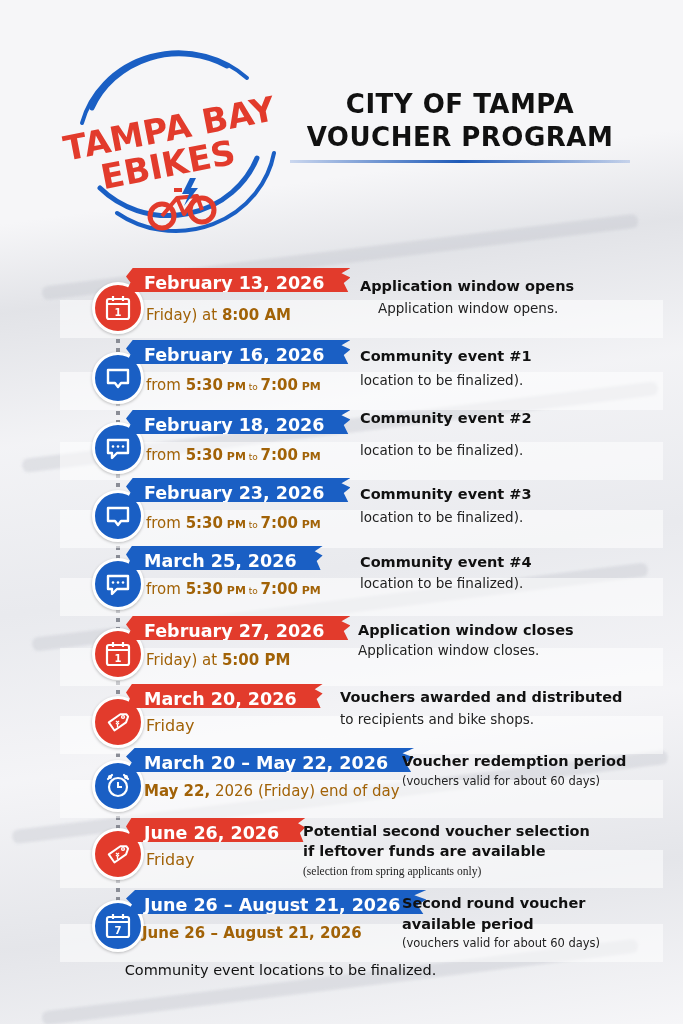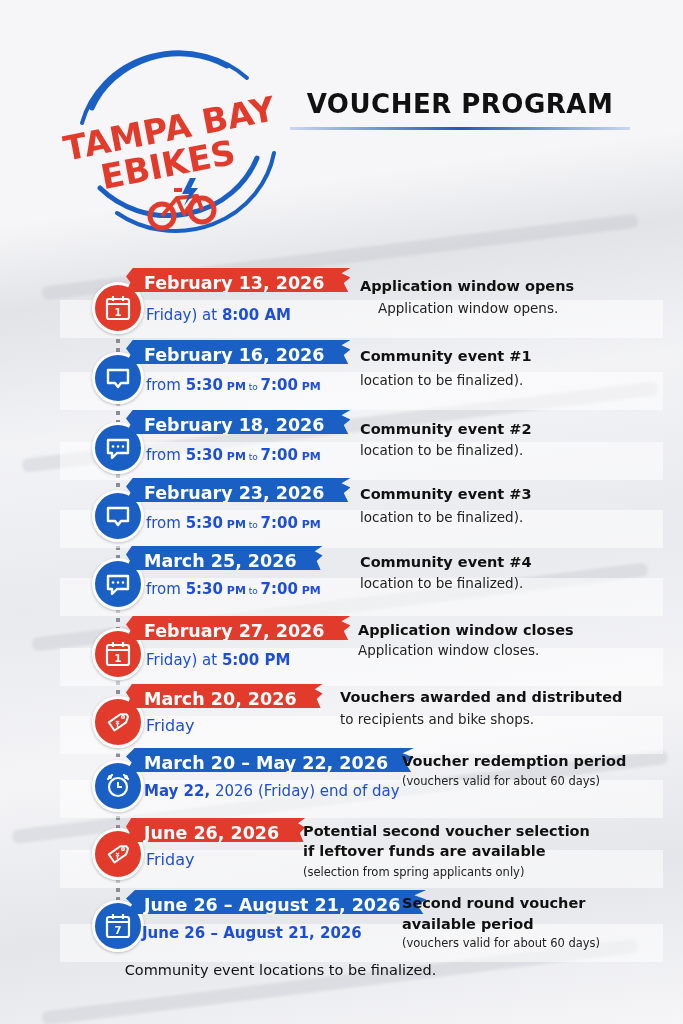--- a/index.html
+++ b/index.html
@@ -57,21 +57,21 @@
   .red { background: #e23b2c; }
   .blue { background: #1a5fc4; }
 
   .date-banner {
     position: absolute; left: 126px; height: 24px;
     color: #fff; font-weight: 700; font-size: 17.5px; line-height: 30px;
     padding-left: 18px; padding-right: 26px; white-space: nowrap;
     clip-path: polygon(3% 0, 100% 0, 96% 22%, 100% 40%, 97% 62%, 99% 100%, 0 100%, 2% 60%, 0 35%);
   }
   .date-sub {
-    position: absolute; left: 146px; font-size: 15px; color: #1d4ed8; white-space: nowrap;
+    position: absolute; left: 146px; font-size: 15px; color: #a16207; white-space: nowrap;
   }
   .date-sub b { font-weight: 700; }
   .date-sub small { font-size: 11px; font-weight: 700; }
 
   .desc-title { position: absolute; font-weight: 700; font-size: 14.5px; color: #111; white-space: nowrap; line-height: 20px; }
   .desc-body { position: absolute; font-size: 13.5px; color: #222; white-space: nowrap; line-height: 18px; }
   .desc-small { position: absolute; font-size: 11.5px; color: #222; white-space: nowrap; }
 
   .footer-note {
     position: absolute; left: 0; width: 561px; top: 962px; text-align: center;
@@ -103,20 +103,21 @@
     <g>
       <circle cx="110" cy="178" r="12" fill="none" stroke="#e23b2c" stroke-width="5"></circle>
       <circle cx="150" cy="172" r="12" fill="none" stroke="#e23b2c" stroke-width="5"></circle>
       <path d="M110 178 L125 160 L145 158 L150 172 M125 160 L132 176 L145 158 M122 152 L130 152" fill="none" stroke="#e23b2c" stroke-width="4" stroke-linejoin="round"></path>
       <path d="M138 140 L130 156 L137 156 L132 168 L146 150 L139 150 L144 140 Z" fill="#1a5fc4"></path>
     </g>
   </svg>
 </div>
 
 <div class="title-block">
+  <div class="title-line">CITY OF TAMPA</div>
   <div class="title-line">VOUCHER PROGRAM</div>
   <div class="title-rule"></div>
 </div>
 
 <div class="timeline">
   <div class="dots" style="top:330px; height:590px;"></div>
 
   <div class="row" style="top:266px;">
     <div class="row-band"></div>
     <div class="icon-circle red" style="top:16px;">
@@ -152,21 +153,21 @@
     <div class="icon-circle blue" style="top:14px;">
       <svg viewBox="0 0 30 30">
           <path d="M5 7 H25 V20 H14 L9 25 V20 H5 Z" fill="none" stroke="#fff" stroke-width="2.4" stroke-linejoin="round"></path>
           <circle cx="10" cy="13.5" r="1.3" fill="#fff"></circle>
           <circle cx="15" cy="13.5" r="1.3" fill="#fff"></circle>
           <circle cx="20" cy="13.5" r="1.3" fill="#fff"></circle>
         </svg>
     </div>
     <div class="date-banner blue" style="top:2px;">February 18, 2026</div>
     <div class="date-sub" style="top:38px;"><span>from </span><b>5:30</b><small> PM</small><small style="font-weight:400;font-size:9px"> to </small><b>7:00</b><small> PM</small></div>
-    <div class="desc-title" style="left:360px; top:11px;">Community event #2</div>
+    <div class="desc-title" style="left:360px; top:0;">Community event #2</div>
     <div class="desc-body" style="left:360px; top:33px;">location to be finalized).</div>
   </div>
 
   <div class="row" style="top:476px;">
     <div class="row-band"></div>
     <div class="icon-circle blue" style="top:14px;">
       <svg viewBox="0 0 30 30">
           <path d="M5 7 H25 V20 H18 L15 24 L12 20 H5 Z" fill="none" stroke="#fff" stroke-width="2.4" stroke-linejoin="round"></path>
         </svg>
     </div>
@@ -247,21 +248,21 @@
       <svg viewBox="0 0 30 30">
           <path d="M6 17 L16 7 L22 6 L24 8 L23 14 L13 24 Z" fill="none" stroke="#fff" stroke-width="2" stroke-linejoin="round" transform="rotate(10 15 15)"></path>
           <circle cx="20" cy="10" r="1.4" fill="none" stroke="#fff" stroke-width="1.4"></circle>
           <path d="M13 14 L16 17 M16 14 L13 17 M14.5 17 L14.5 20" stroke="#fff" stroke-width="1.3"></path>
         </svg>
     </div>
     <div class="date-banner red" style="top:2px;">June 26, 2026</div>
     <div class="date-sub" style="top:34px; font-size:16px;">Friday</div>
     <div class="desc-title" style="left:303px; top:5px;">Potential second voucher selection</div>
     <div class="desc-title" style="left:303px; top:19px;margin-top:6px;">if leftover funds are available</div>
-    <div class="desc-small" style="left:303px; top:49px;">(selection from spring applicants  only)</div>
+    <div class="desc-small" style="left:303px; top:49px;font-family:Liberation Serif, serif;">(selection from spring applicants  only)</div>
   </div>
 
   <div class="row" style="top:890px;">
     <div class="row-band"></div>
     <div class="icon-circle blue" style="top:10px;">
       <svg viewBox="0 0 30 30">
           <rect x="4" y="6" width="22" height="20" rx="2" fill="none" stroke="#fff" stroke-width="2.2"></rect>
           <line x1="4" y1="11" x2="26" y2="11" stroke="#fff" stroke-width="2"></line>
           <line x1="10" y1="3" x2="10" y2="8" stroke="#fff" stroke-width="2.2"></line>
           <line x1="20" y1="3" x2="20" y2="8" stroke="#fff" stroke-width="2.2"></line>

